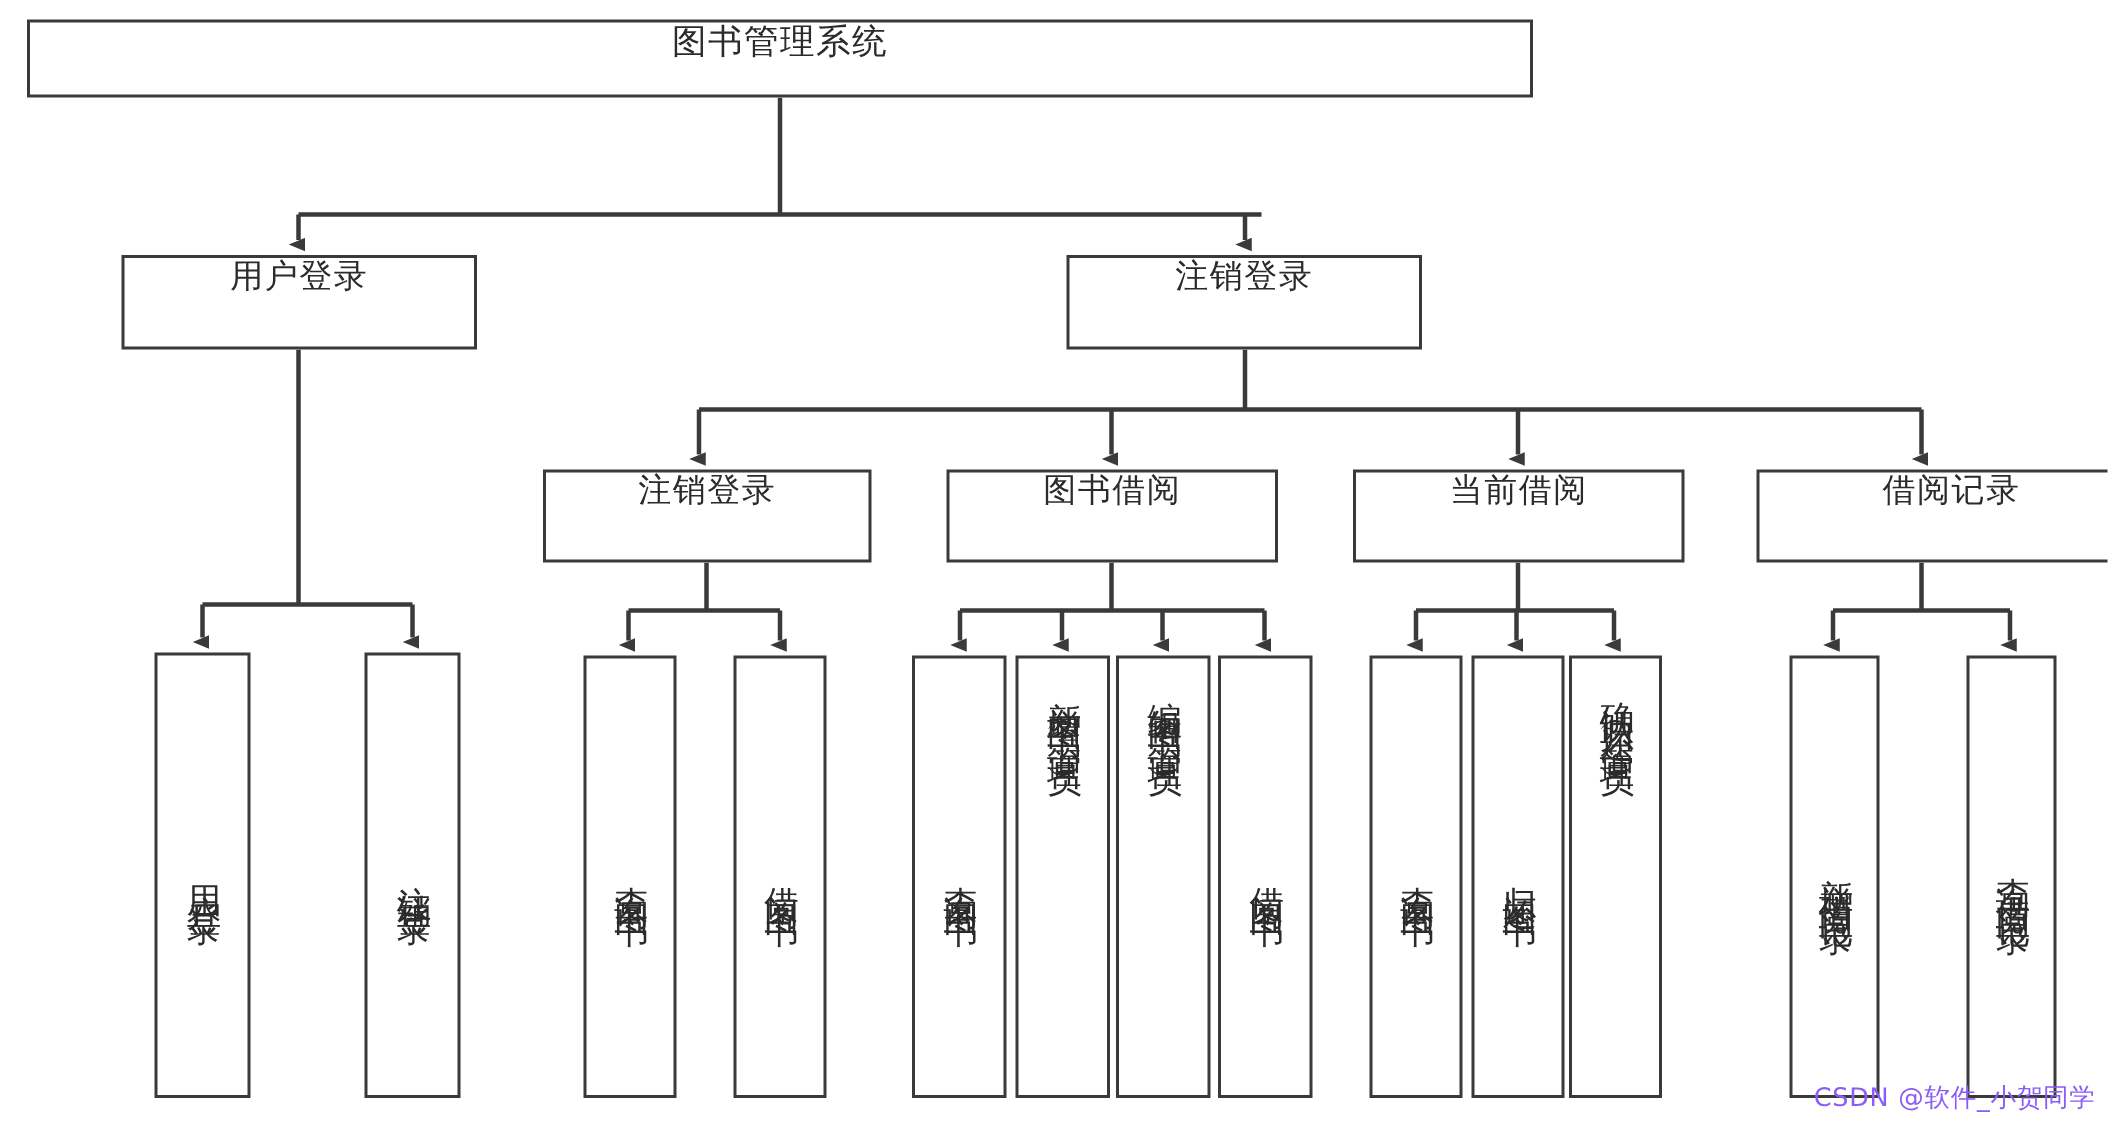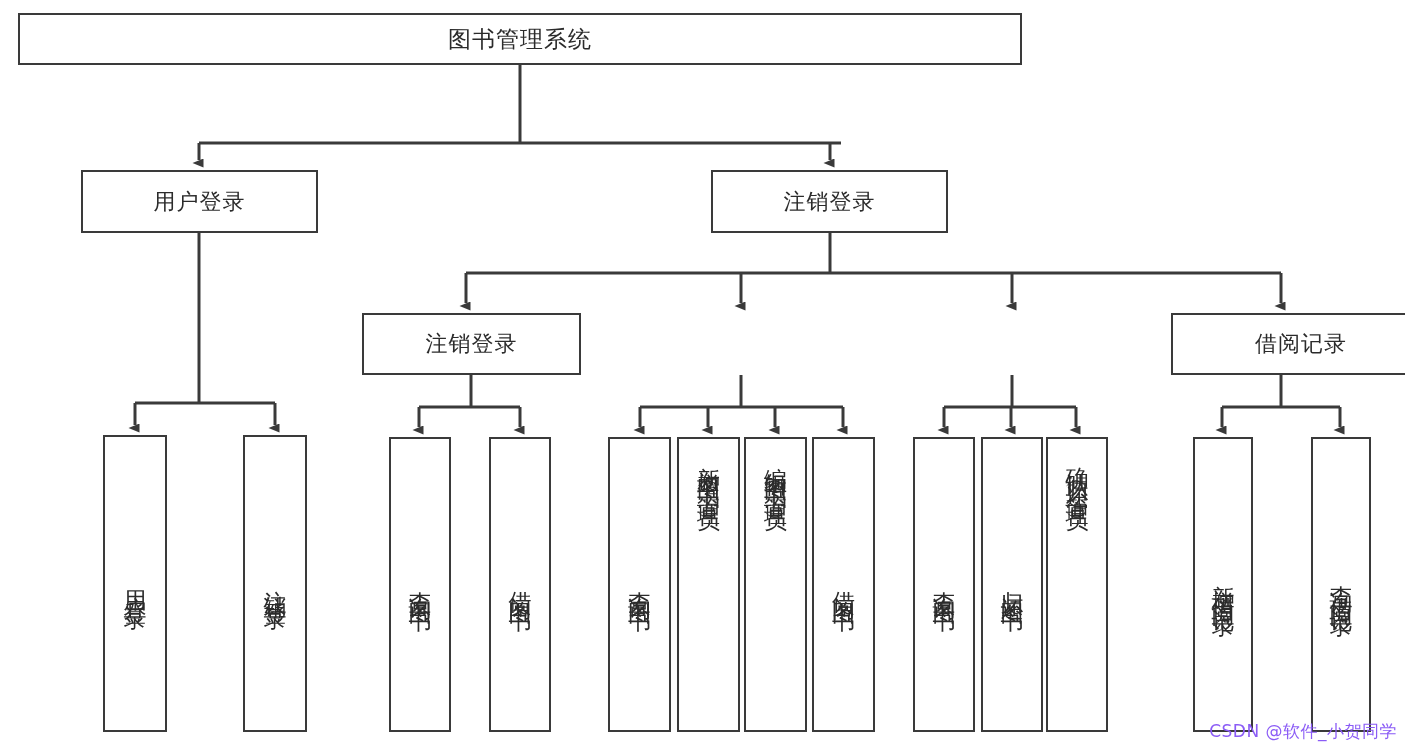--- a/index.html
+++ b/index.html
@@ -13,21 +13,21 @@
   #canvas{position:relative;width:1405px;height:747px;}
 
   svg.edges{position:absolute;left:0;top:0;width:1405px;height:747px;pointer-events:none;}
 
   .node{
     position:absolute;
     box-sizing:border-box;
     border:2px solid #3a3a3a;
     background:#ffffff;
     display:flex;
-    align-items:center;
+    align-items:flex-start;
     justify-content:center;
     color:#2b2b2b;
   }
   .node .label{
     font-size:22px;
     line-height:1.15;
     letter-spacing:1px;
     white-space:nowrap;
   }
   
@@ -121,20 +121,26 @@
   <div class="node" style="left:81px;top:170px;width:237px;height:63px;">
     <span class="label">用户登录</span>
   </div>
   <div class="node" style="left:711px;top:170px;width:237px;height:63px;">
     <span class="label">注销登录</span>
   </div>
 
   <div class="node" style="left:362px;top:313px;width:219px;height:62px;">
     <span class="label">注销登录</span>
   </div>
+  <div class="node" style="left:631px;top:313px;width:221px;height:62px;">
+    <span class="label">图书借阅</span>
+  </div>
+  <div class="node" style="left:902px;top:313px;width:221px;height:62px;">
+    <span class="label">当前借阅</span>
+  </div>
   <div class="node" style="left:1171px;top:313px;width:260px;height:62px;">
     <span class="label">借阅记录</span>
   </div>
 
   <div class="node vertical center-v" style="left:103px;top:435px;width:64px;height:297px;">
     <span class="label">用户登录</span>
   </div>
   <div class="node vertical center-v" style="left:243px;top:435px;width:64px;height:297px;">
     <span class="label">注销登录</span>
   </div>

